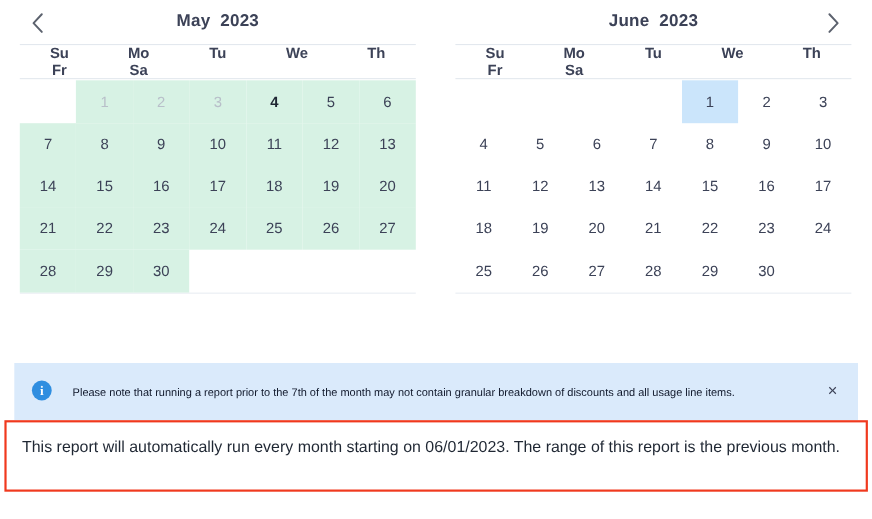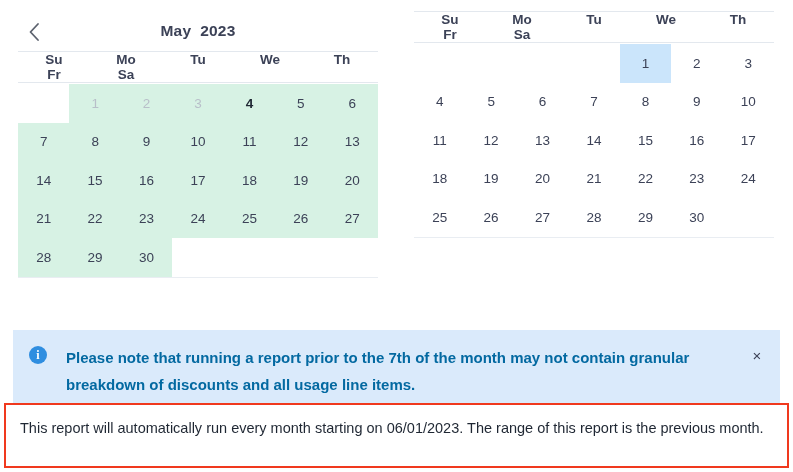--- a/index.html
+++ b/index.html
@@ -11,21 +11,21 @@
     height: 472px;
     background: #ffffff;
     font-family: "Liberation Sans", sans-serif;
     color: #3c4257;
     overflow: hidden;
   }
 
   .datepicker {
     display: flex;
     width: 793px;
-    padding-top: 11px;
+    padding-top: 0px;
     box-sizing: border-box;
   }
 
   .cal {
     width: 396px;
     box-sizing: border-box;
     position: relative;
   }
 
   .cal-header {
@@ -131,43 +131,42 @@
     font-weight: bold;
     display: flex;
     align-items: center;
     justify-content: center;
     font-family: "Liberation Serif", serif;
     margin-top: 2px;
   }
   .banner-text {
     flex: 1 1 auto;
     padding: 0 24px 0 19px;
-    font-size: 15px;
+    font-size: 10px;
     line-height: 27px;
-    color: #0369a1;
-    font-weight: bold;
+    color: #0f172a;
   }
   .banner-close {
     flex: 0 0 auto;
     width: 18px;
     height: 18px;
     display: flex;
     align-items: center;
     justify-content: center;
     color: #3c4257;
     font-size: 15px;
     cursor: pointer;
     margin-top: 2px;
   }
 
   
   .notice {
     position: absolute;
     left: 4px;
-    top: 403px;
+    top: 382px;
     width: 785px;
     height: 65px;
     box-sizing: border-box;
     border: 2.5px solid #f0391e;
     background: #ffffff;
     padding: 10px 14px;
     font-size: 14.5px;
     line-height: 27px;
     color: #1f2733;
   }
@@ -240,20 +239,28 @@
           <div class="day in-range">30</div>
           <div class="day empty"></div>
           <div class="day empty"></div>
           <div class="day empty"></div>
         </div>
       </div>
     <div class="grid-bottom-rule"></div>
   </div>
 
   <div class="cal">
+    <div class="cal-header">
+      <div class="cal-title">June  2023</div>
+      <div class="nav-arrow nav-next">
+        <svg width="16" height="22" viewBox="0 0 16 22" aria-hidden="true">
+          <path d="M4 3 L11.5 11 L4 19" fill="none" stroke="#5c626e" stroke-width="1.8" stroke-linecap="round" stroke-linejoin="round"></path>
+        </svg>
+      </div>
+    </div>
 
     <div class="weekdays">
       <div class="weekday">Su</div>
       <div class="weekday">Mo</div>
       <div class="weekday">Tu</div>
       <div class="weekday">We</div>
       <div class="weekday">Th</div>
       <div class="weekday">Fr</div>
       <div class="weekday">Sa</div>
     </div>

